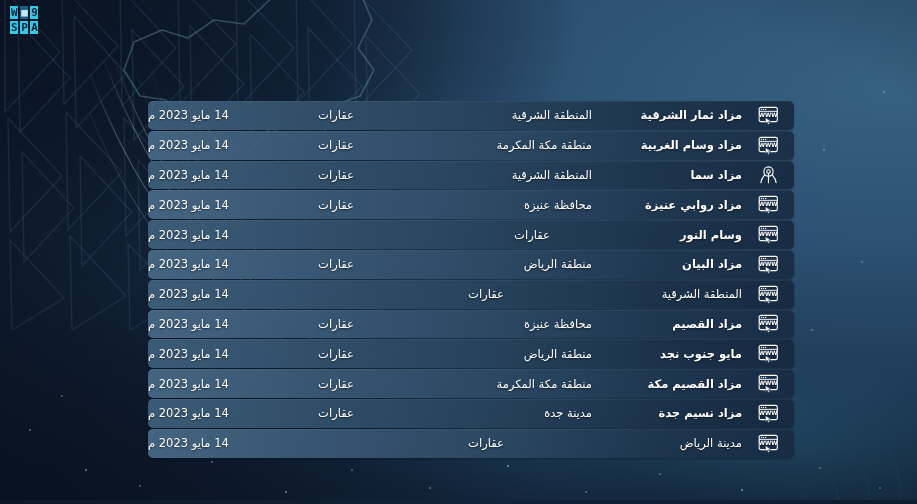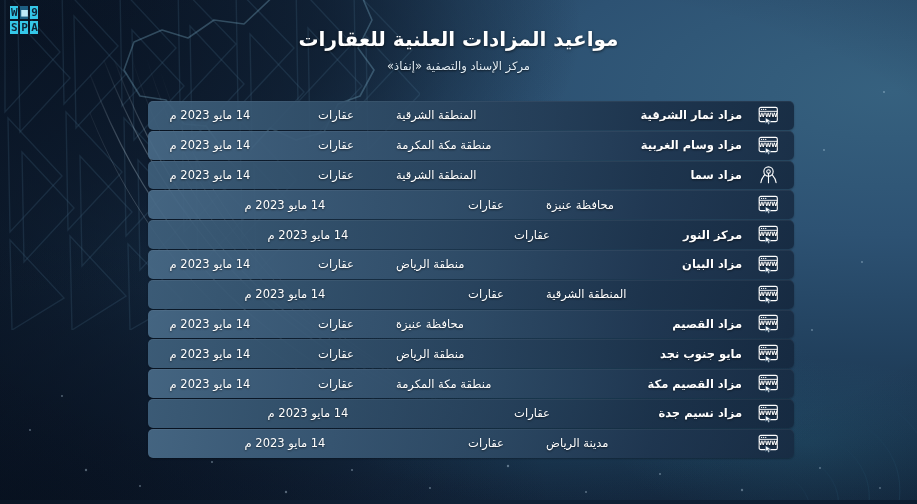--- a/index.html
+++ b/index.html
@@ -83,23 +83,23 @@
     border-radius:5px;
     background:linear-gradient(95deg, rgba(63,96,124,.92) 0%, rgba(53,84,111,.92) 22%, rgba(40,66,92,.90) 52%, rgba(27,48,72,.88) 78%, rgba(20,38,60,.86) 100%);
     box-shadow:0 1px 2px rgba(0,0,0,.28), inset 0 1px 0 rgba(255,255,255,.05);
   }
   .row.alt{
     background:linear-gradient(95deg, rgba(72,106,135,.93) 0%, rgba(60,92,121,.93) 22%, rgba(46,74,101,.91) 52%, rgba(31,53,79,.89) 78%, rgba(23,42,65,.87) 100%);
   }
   .cell{ font-size:11.5px; color:#ffffff; text-shadow:0 1px 2px rgba(0,0,0,.55); white-space:nowrap; }
   .c-icon{ width:52px; display:flex; align-items:center; justify-content:center; }
   .c-name{ width:150px; text-align:right; padding-left:6px; font-weight:600; }
-  .c-region{ width:196px; text-align:left; }
+  .c-region{ width:196px; text-align:right; }
   .c-type{ width:120px; text-align:center; }
-  .c-date{ flex:1; text-align:center; padding-right:4px; }
+  .c-date{ flex:1; text-align:left; padding-right:4px; }
 
   .ico{ width:21px; height:19px; display:block; }
 
   .footer-bar{
     position:absolute; left:0; right:0; bottom:0; height:4px;
     background:linear-gradient(90deg,#0b1726 0%, #112338 50%, #0d1d30 100%);
     z-index:7;
   }
 </style>
 </head>
@@ -242,24 +242,20 @@
       <span class="lglyph dark">■</span>
       <span class="lglyph">9</span>
     </div>
     <div class="logo-row">
       <span class="lglyph">S</span>
       <span class="lglyph">P</span>
       <span class="lglyph">A</span>
     </div>
   </div>
 
-  <div class="header">
-    <div class="title">مواعيد المزادات العلنية للعقارات</div>
-    <div class="subtitle">مركز الإسناد والتصفية «إنفاذ»</div>
-  </div>
 
   <div class="table" id="auction-table">
       <div class="row">
         <div class="cell c-icon">
           <svg class="ico" viewBox="0 0 24 22" xmlns="http://www.w3.org/2000/svg">
             <rect x="1.2" y="1.6" width="21" height="16.5" rx="2" fill="none" stroke="#ffffff" stroke-width="1.3"></rect>
             <line x1="1.2" y1="6.2" x2="22.2" y2="6.2" stroke="#ffffff" stroke-width="1.1"></line>
             <circle cx="4" cy="4" r="0.75" fill="#ffffff"></circle>
             <circle cx="6.4" cy="4" r="0.75" fill="#ffffff"></circle>
             <circle cx="8.8" cy="4" r="0.75" fill="#ffffff"></circle>
@@ -308,37 +304,38 @@
           <svg class="ico" viewBox="0 0 24 22" xmlns="http://www.w3.org/2000/svg">
             <rect x="1.2" y="1.6" width="21" height="16.5" rx="2" fill="none" stroke="#ffffff" stroke-width="1.3"></rect>
             <line x1="1.2" y1="6.2" x2="22.2" y2="6.2" stroke="#ffffff" stroke-width="1.1"></line>
             <circle cx="4" cy="4" r="0.75" fill="#ffffff"></circle>
             <circle cx="6.4" cy="4" r="0.75" fill="#ffffff"></circle>
             <circle cx="8.8" cy="4" r="0.75" fill="#ffffff"></circle>
             <text x="11.7" y="12.9" font-family="DejaVu Sans,sans-serif" font-size="6.6" font-weight="bold" fill="#ffffff" text-anchor="middle">WWW</text>
             <path d="M8.6 13.6 L8.6 20.4 L10.5 18.5 L11.9 21.3 L13.3 20.6 L11.9 17.9 L14.6 17.6 Z" fill="#ffffff" stroke="#33536f" stroke-width="0.7"></path>
           </svg>
         </div>
+        <div class="cell c-name">مزاد روابي عنيزة</div>
         <div class="cell c-region">محافظة عنيزة</div>
         <div class="cell c-type">عقارات</div>
         <div class="cell c-date">14 مايو 2023 م</div>
       </div>
       <div class="row">
         <div class="cell c-icon">
           <svg class="ico" viewBox="0 0 24 22" xmlns="http://www.w3.org/2000/svg">
             <rect x="1.2" y="1.6" width="21" height="16.5" rx="2" fill="none" stroke="#ffffff" stroke-width="1.3"></rect>
             <line x1="1.2" y1="6.2" x2="22.2" y2="6.2" stroke="#ffffff" stroke-width="1.1"></line>
             <circle cx="4" cy="4" r="0.75" fill="#ffffff"></circle>
             <circle cx="6.4" cy="4" r="0.75" fill="#ffffff"></circle>
             <circle cx="8.8" cy="4" r="0.75" fill="#ffffff"></circle>
             <text x="11.7" y="12.9" font-family="DejaVu Sans,sans-serif" font-size="6.6" font-weight="bold" fill="#ffffff" text-anchor="middle">WWW</text>
             <path d="M8.6 13.6 L8.6 20.4 L10.5 18.5 L11.9 21.3 L13.3 20.6 L11.9 17.9 L14.6 17.6 Z" fill="#ffffff" stroke="#33536f" stroke-width="0.7"></path>
           </svg>
         </div>
-        <div class="cell c-name">مركز النور</div>
+        <div class="cell c-name">وسام النور</div>
         <div class="cell c-type">عقارات</div>
         <div class="cell c-date">14 مايو 2023 م</div>
       </div>
       <div class="row alt">
         <div class="cell c-icon">
           <svg class="ico" viewBox="0 0 24 22" xmlns="http://www.w3.org/2000/svg">
             <rect x="1.2" y="1.6" width="21" height="16.5" rx="2" fill="none" stroke="#ffffff" stroke-width="1.3"></rect>
             <line x1="1.2" y1="6.2" x2="22.2" y2="6.2" stroke="#ffffff" stroke-width="1.1"></line>
             <circle cx="4" cy="4" r="0.75" fill="#ffffff"></circle>
             <circle cx="6.4" cy="4" r="0.75" fill="#ffffff"></circle>
@@ -425,20 +422,21 @@
             <rect x="1.2" y="1.6" width="21" height="16.5" rx="2" fill="none" stroke="#ffffff" stroke-width="1.3"></rect>
             <line x1="1.2" y1="6.2" x2="22.2" y2="6.2" stroke="#ffffff" stroke-width="1.1"></line>
             <circle cx="4" cy="4" r="0.75" fill="#ffffff"></circle>
             <circle cx="6.4" cy="4" r="0.75" fill="#ffffff"></circle>
             <circle cx="8.8" cy="4" r="0.75" fill="#ffffff"></circle>
             <text x="11.7" y="12.9" font-family="DejaVu Sans,sans-serif" font-size="6.6" font-weight="bold" fill="#ffffff" text-anchor="middle">WWW</text>
             <path d="M8.6 13.6 L8.6 20.4 L10.5 18.5 L11.9 21.3 L13.3 20.6 L11.9 17.9 L14.6 17.6 Z" fill="#ffffff" stroke="#33536f" stroke-width="0.7"></path>
           </svg>
         </div>
         <div class="cell c-name">مزاد نسيم جدة</div>
+        <div class="cell c-region">مدينة جدة</div>
         <div class="cell c-type">عقارات</div>
         <div class="cell c-date">14 مايو 2023 م</div>
       </div>
       <div class="row alt">
         <div class="cell c-icon">
           <svg class="ico" viewBox="0 0 24 22" xmlns="http://www.w3.org/2000/svg">
             <rect x="1.2" y="1.6" width="21" height="16.5" rx="2" fill="none" stroke="#ffffff" stroke-width="1.3"></rect>
             <line x1="1.2" y1="6.2" x2="22.2" y2="6.2" stroke="#ffffff" stroke-width="1.1"></line>
             <circle cx="4" cy="4" r="0.75" fill="#ffffff"></circle>
             <circle cx="6.4" cy="4" r="0.75" fill="#ffffff"></circle>

